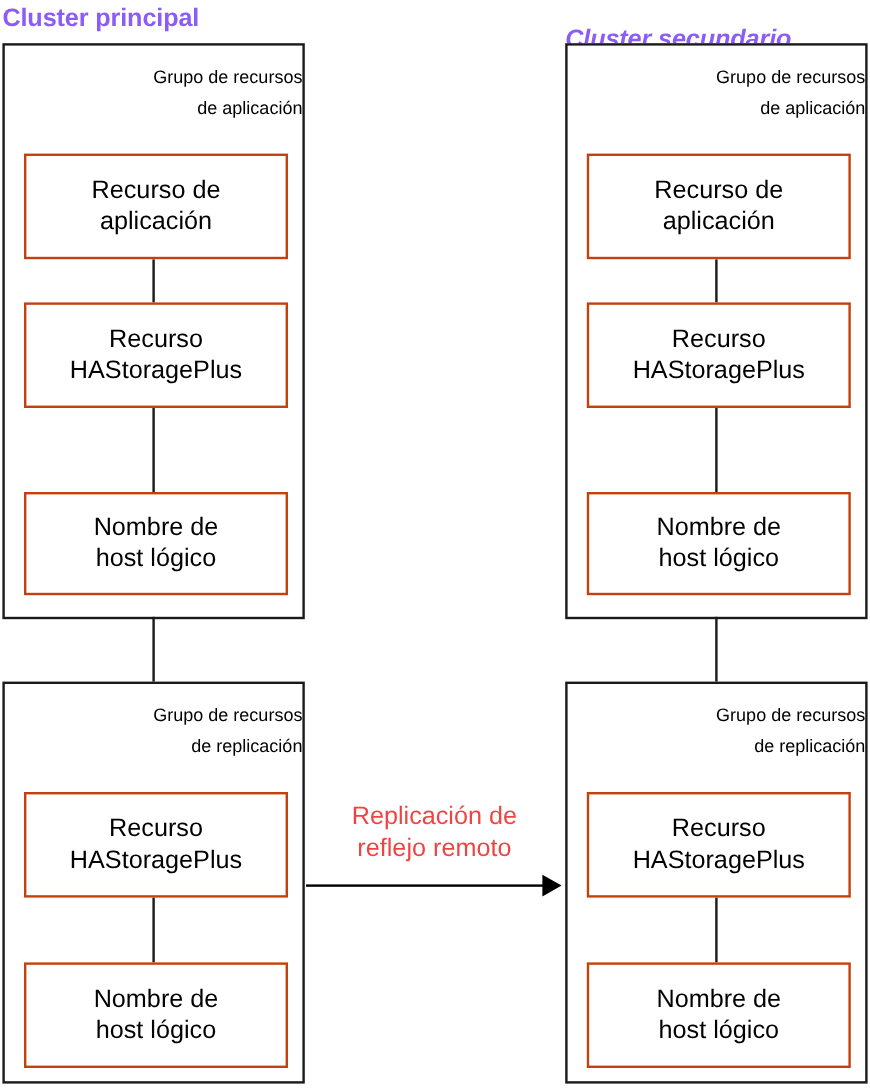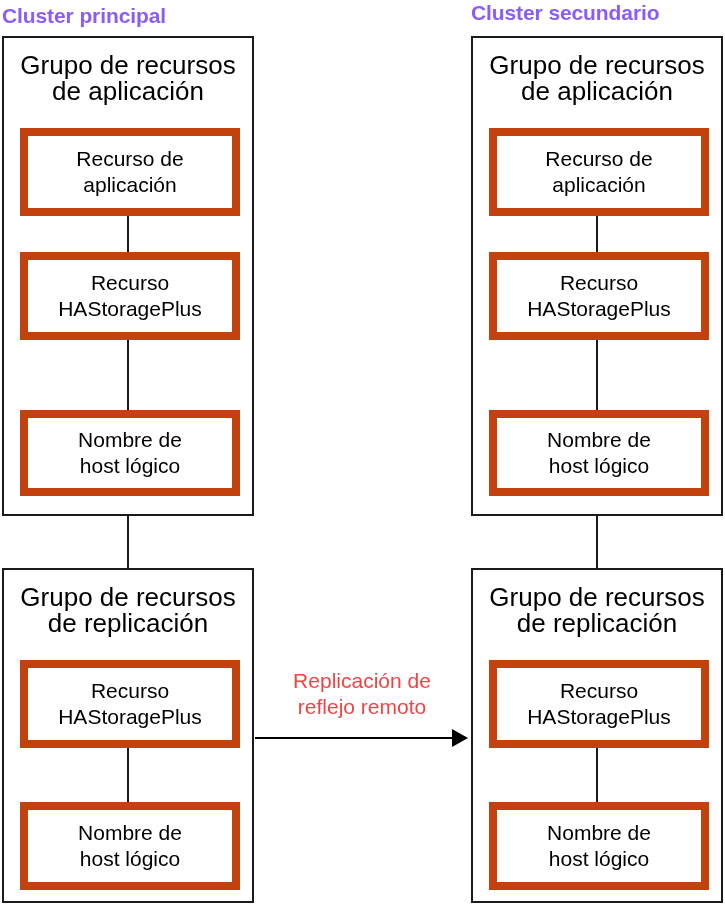--- a/index.html
+++ b/index.html
@@ -36,32 +36,32 @@
   .group-box {
     position: absolute;
     box-sizing: border-box;
     border: 2px solid #1a1a1a;
     background: #ffffff;
   }
   .group-label {
     position: absolute;
     left: 0;
     right: 0;
-    text-align: center;
-    font-size: 26px;
+    text-align: right;
+    font-size: 15px;
     line-height: 26px;
     color: #000000;
     white-space: pre-line;
   }
 
   
   .res-box {
     position: absolute;
     box-sizing: border-box;
-    border: 8px solid #c2410c;
+    border: 2px solid #c2410c;
     background: #ffffff;
     display: flex;
     align-items: center;
     justify-content: center;
   }
   .res-label {
     font-size: 21px;
     line-height: 26px;
     text-align: center;
     color: #000000;
@@ -98,21 +98,21 @@
     white-space: pre-line;
   }
 </style>
 </head>
 <body>
 
 <div id="diagram">
 
   <div class="cluster-title" style="left:2px; top:3px; width:252px;">Cluster principal</div>
 
-  <div class="cluster-title" style="left:471px; top:0; width:252px;">Cluster secundario</div>
+  <div class="cluster-title" style="left:471px; top:20px; width:252px;font-style:italic;">Cluster secundario</div>
 
   <div class="group-box" style="left:2px; top:36px; width:252px; height:480px;">
     <div class="group-label" style="top:14px;">Grupo de recursos
 de aplicación</div>
 
     <div class="vline" style="left:123px; top:178px; height:82px;"></div>
 
     <div class="vline" style="left:123px; top:302px; height:74px;"></div>
 
     <div class="res-box" style="left:16px; top:90px; width:220px; height:88px;">

